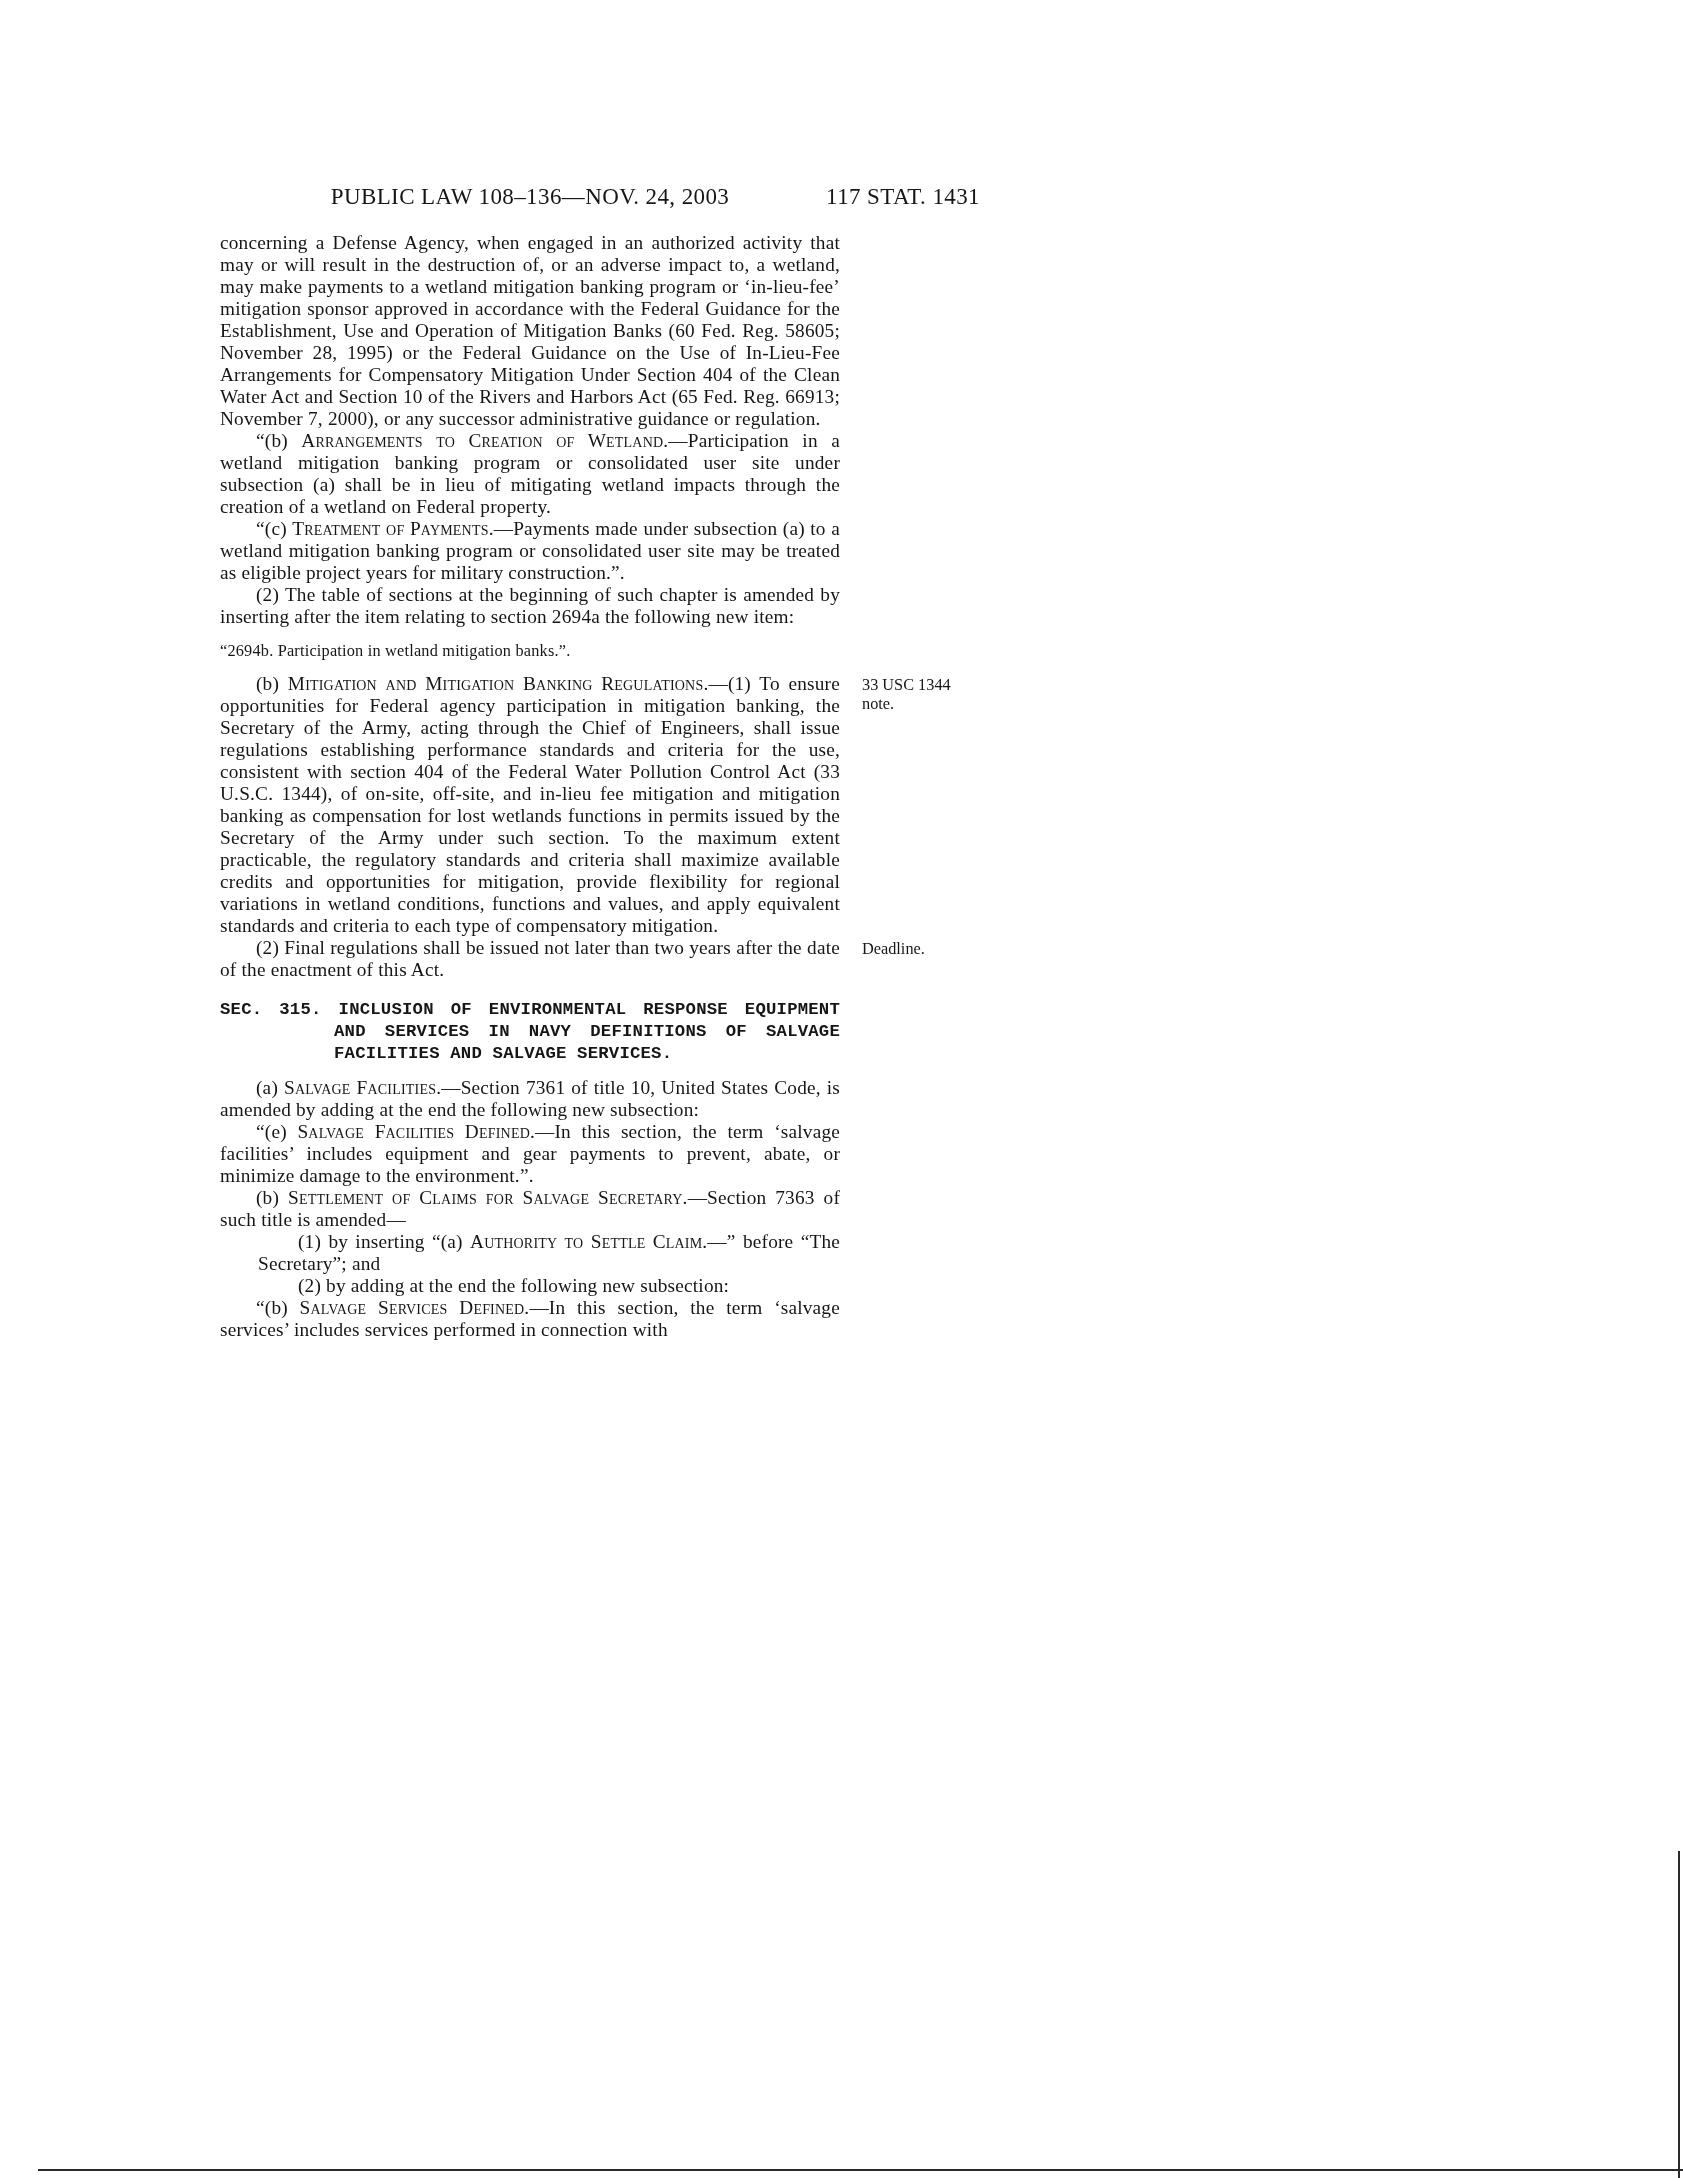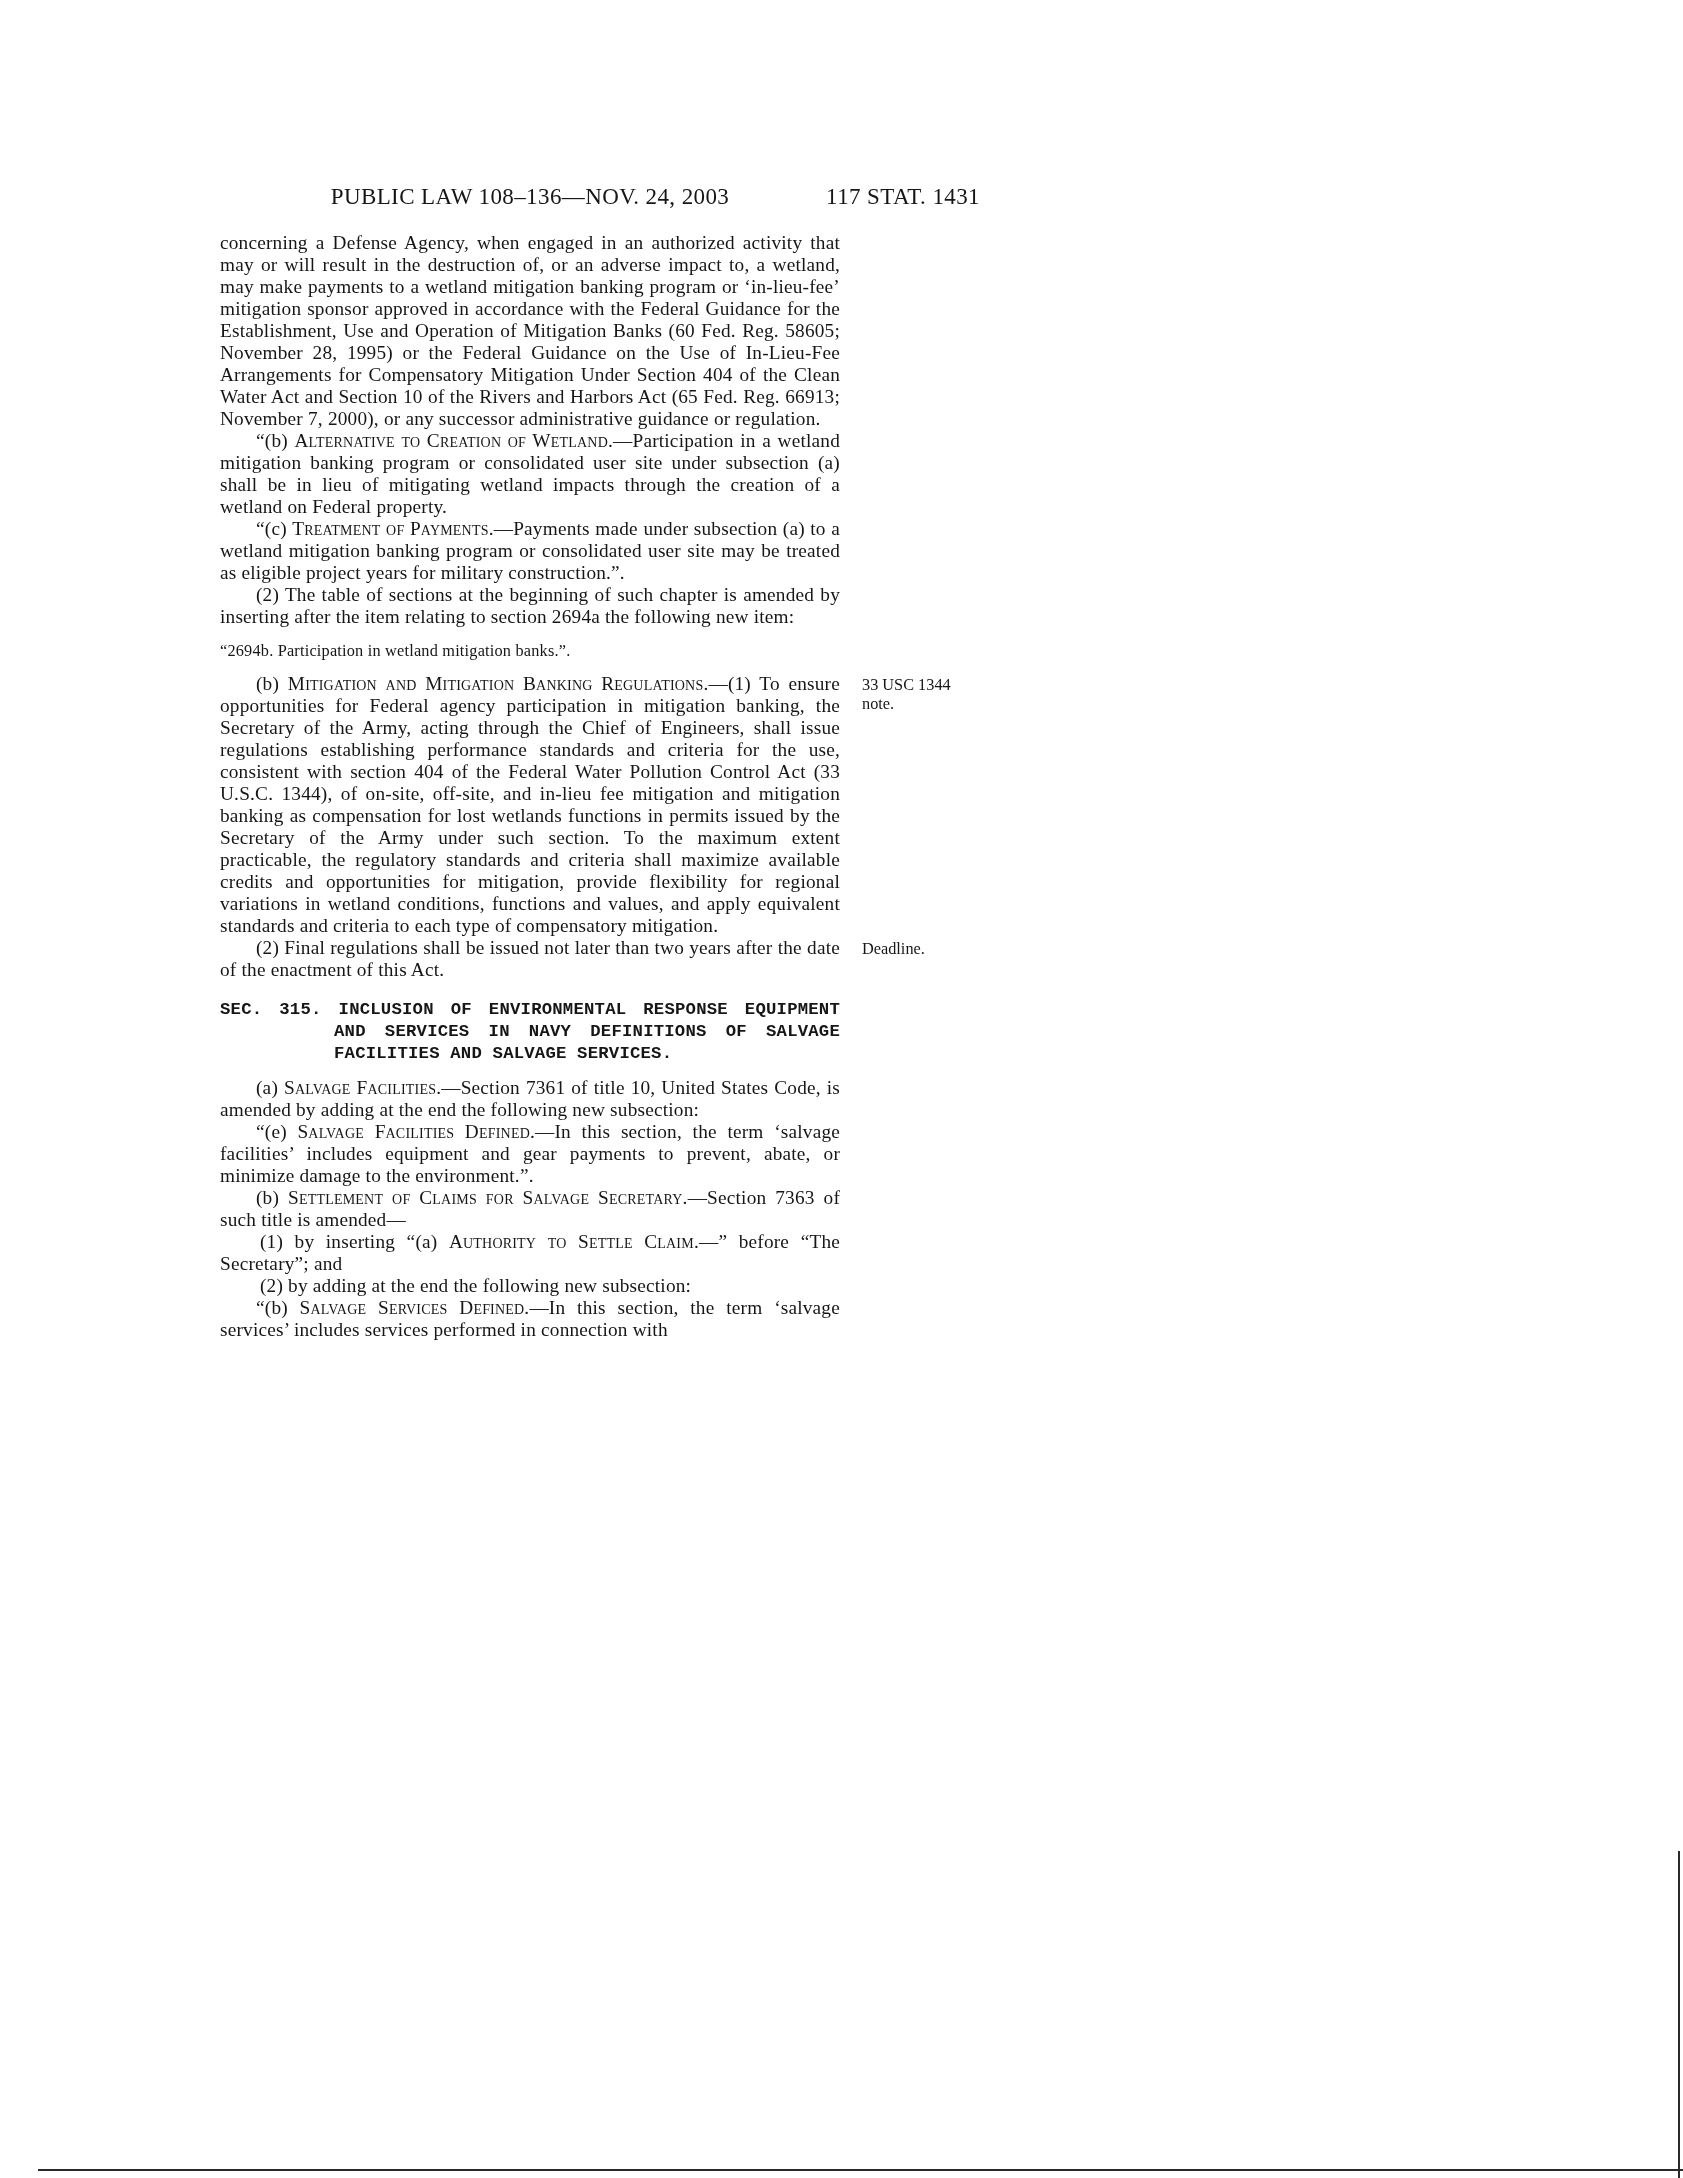--- a/index.html
+++ b/index.html
@@ -51,20 +51,21 @@
     margin: 0;
     position: relative;
     text-align: justify;
     font-size: 19.3px;
     line-height: 22px;
     letter-spacing: 0.2px;
   }
   p.para.flush { text-indent: 0; }
   p.para.indent { text-indent: 36px; }
   p.para.item {
+    margin-left: 38px;
     text-indent: 40px;
     font-family: Liberation Serif, serif;
   }
   p.para.toc {
     font-size: 16.3px;
     line-height: 19px;
     margin: 13px 0 13px 0;
     text-indent: 0;
     text-align: left;
   }
@@ -116,21 +117,21 @@
 <div class="page">
 
   <div class="running-header">
     <span class="hdr-left">PUBLIC LAW 108–136—NOV. 24, 2003</span>
     <span class="hdr-right">117 STAT. 1431</span>
   </div>
 
   <div class="text-column">
 
   <p class="para flush"><span>concerning a Defense Agency, when engaged in an authorized activity that may or will result in the destruction of, or an adverse impact to, a wetland, may make payments to a wetland mitigation banking program or ‘in-lieu-fee’ mitigation sponsor approved in accordance with the Federal Guidance for the Establishment, Use and Operation of Mitigation Banks (60 Fed. Reg. 58605; November 28, 1995) or the Federal Guidance on the Use of In-Lieu-Fee Arrangements for Compensatory Mitigation Under Section 404 of the Clean Water Act and Section 10 of the Rivers and Harbors Act (65 Fed. Reg. 66913; November 7, 2000), or any successor administrative guidance or regulation.</span></p>
-      <p class="para indent"><span>“(b) </span><span class="sc">Alternative to Creation of Wetland</span><span>.—Participation in a wetland mitigation banking program or consolidated user site under subsection (a) shall be in lieu of mitigating wetland impacts through the creation of a wetland on Federal property.</span></p>
+      <p class="para indent"><span>“(b) </span><span class="sc">Arrangements to Creation of Wetland</span><span>.—Participation in a wetland mitigation banking program or consolidated user site under subsection (a) shall be in lieu of mitigating wetland impacts through the creation of a wetland on Federal property.</span></p>
       <p class="para indent"><span>“(c) </span><span class="sc">Treatment of Payments</span><span>.—Payments made under subsection (a) to a wetland mitigation banking program or consolidated user site may be treated as eligible project years for military construction.”.</span></p>
       <p class="para indent"><span>(2) The table of sections at the beginning of such chapter is amended by inserting after the item relating to section 2694a the following new item:</span></p>
       <p class="para toc"><span>“2694b. Participation in wetland mitigation banks.”.</span></p>
       <p class="para indent"><span>(b) </span><span class="sc">Mitigation and Mitigation Banking Regulations</span><span>.—(1) To ensure opportunities for Federal agency participation in mitigation banking, the Secretary of the Army, acting through the Chief of Engineers, shall issue regulations establishing performance standards and criteria for the use, consistent with section 404 of the Federal Water Pollution Control Act (33 U.S.C. 1344), of on-site, off-site, and in-lieu fee mitigation and mitigation banking as compensation for lost wetlands functions in permits issued by the Secretary of the Army under such section. To the maximum extent practicable, the regulatory standards and criteria shall maximize available credits and opportunities for mitigation, provide flexibility for regional variations in wetland conditions, functions and values, and apply equivalent standards and criteria to each type of compensatory mitigation.</span><span class="margin-note">33 USC 1344<br>note.</span></p>
       <p class="para indent"><span>(2) Final regulations shall be issued not later than two years after the date of the enactment of this Act.</span><span class="margin-note">Deadline.</span></p>
       <p class="para sec-heading"><span>SEC. 315. INCLUSION OF ENVIRONMENTAL RESPONSE EQUIPMENT AND SERVICES IN NAVY DEFINITIONS OF SALVAGE FACILITIES AND SALVAGE SERVICES.</span></p>
       <p class="para indent"><span>(a) </span><span class="sc">Salvage Facilities</span><span>.—Section 7361 of title 10, United States Code, is amended by adding at the end the following new subsection:</span></p>
       <p class="para indent"><span>“(e) </span><span class="sc">Salvage Facilities Defined</span><span>.—In this section, the term ‘salvage facilities’ includes equipment and gear payments to prevent, abate, or minimize damage to the environment.”.</span></p>
       <p class="para indent"><span>(b) </span><span class="sc">Settlement of Claims for Salvage Secretary</span><span>.—Section 7363 of such title is amended—</span></p>
       <p class="para item"><span>(1) by inserting “(a) </span><span class="sc">Authority to Settle Claim</span><span>.—” before “The Secretary”; and</span></p>

